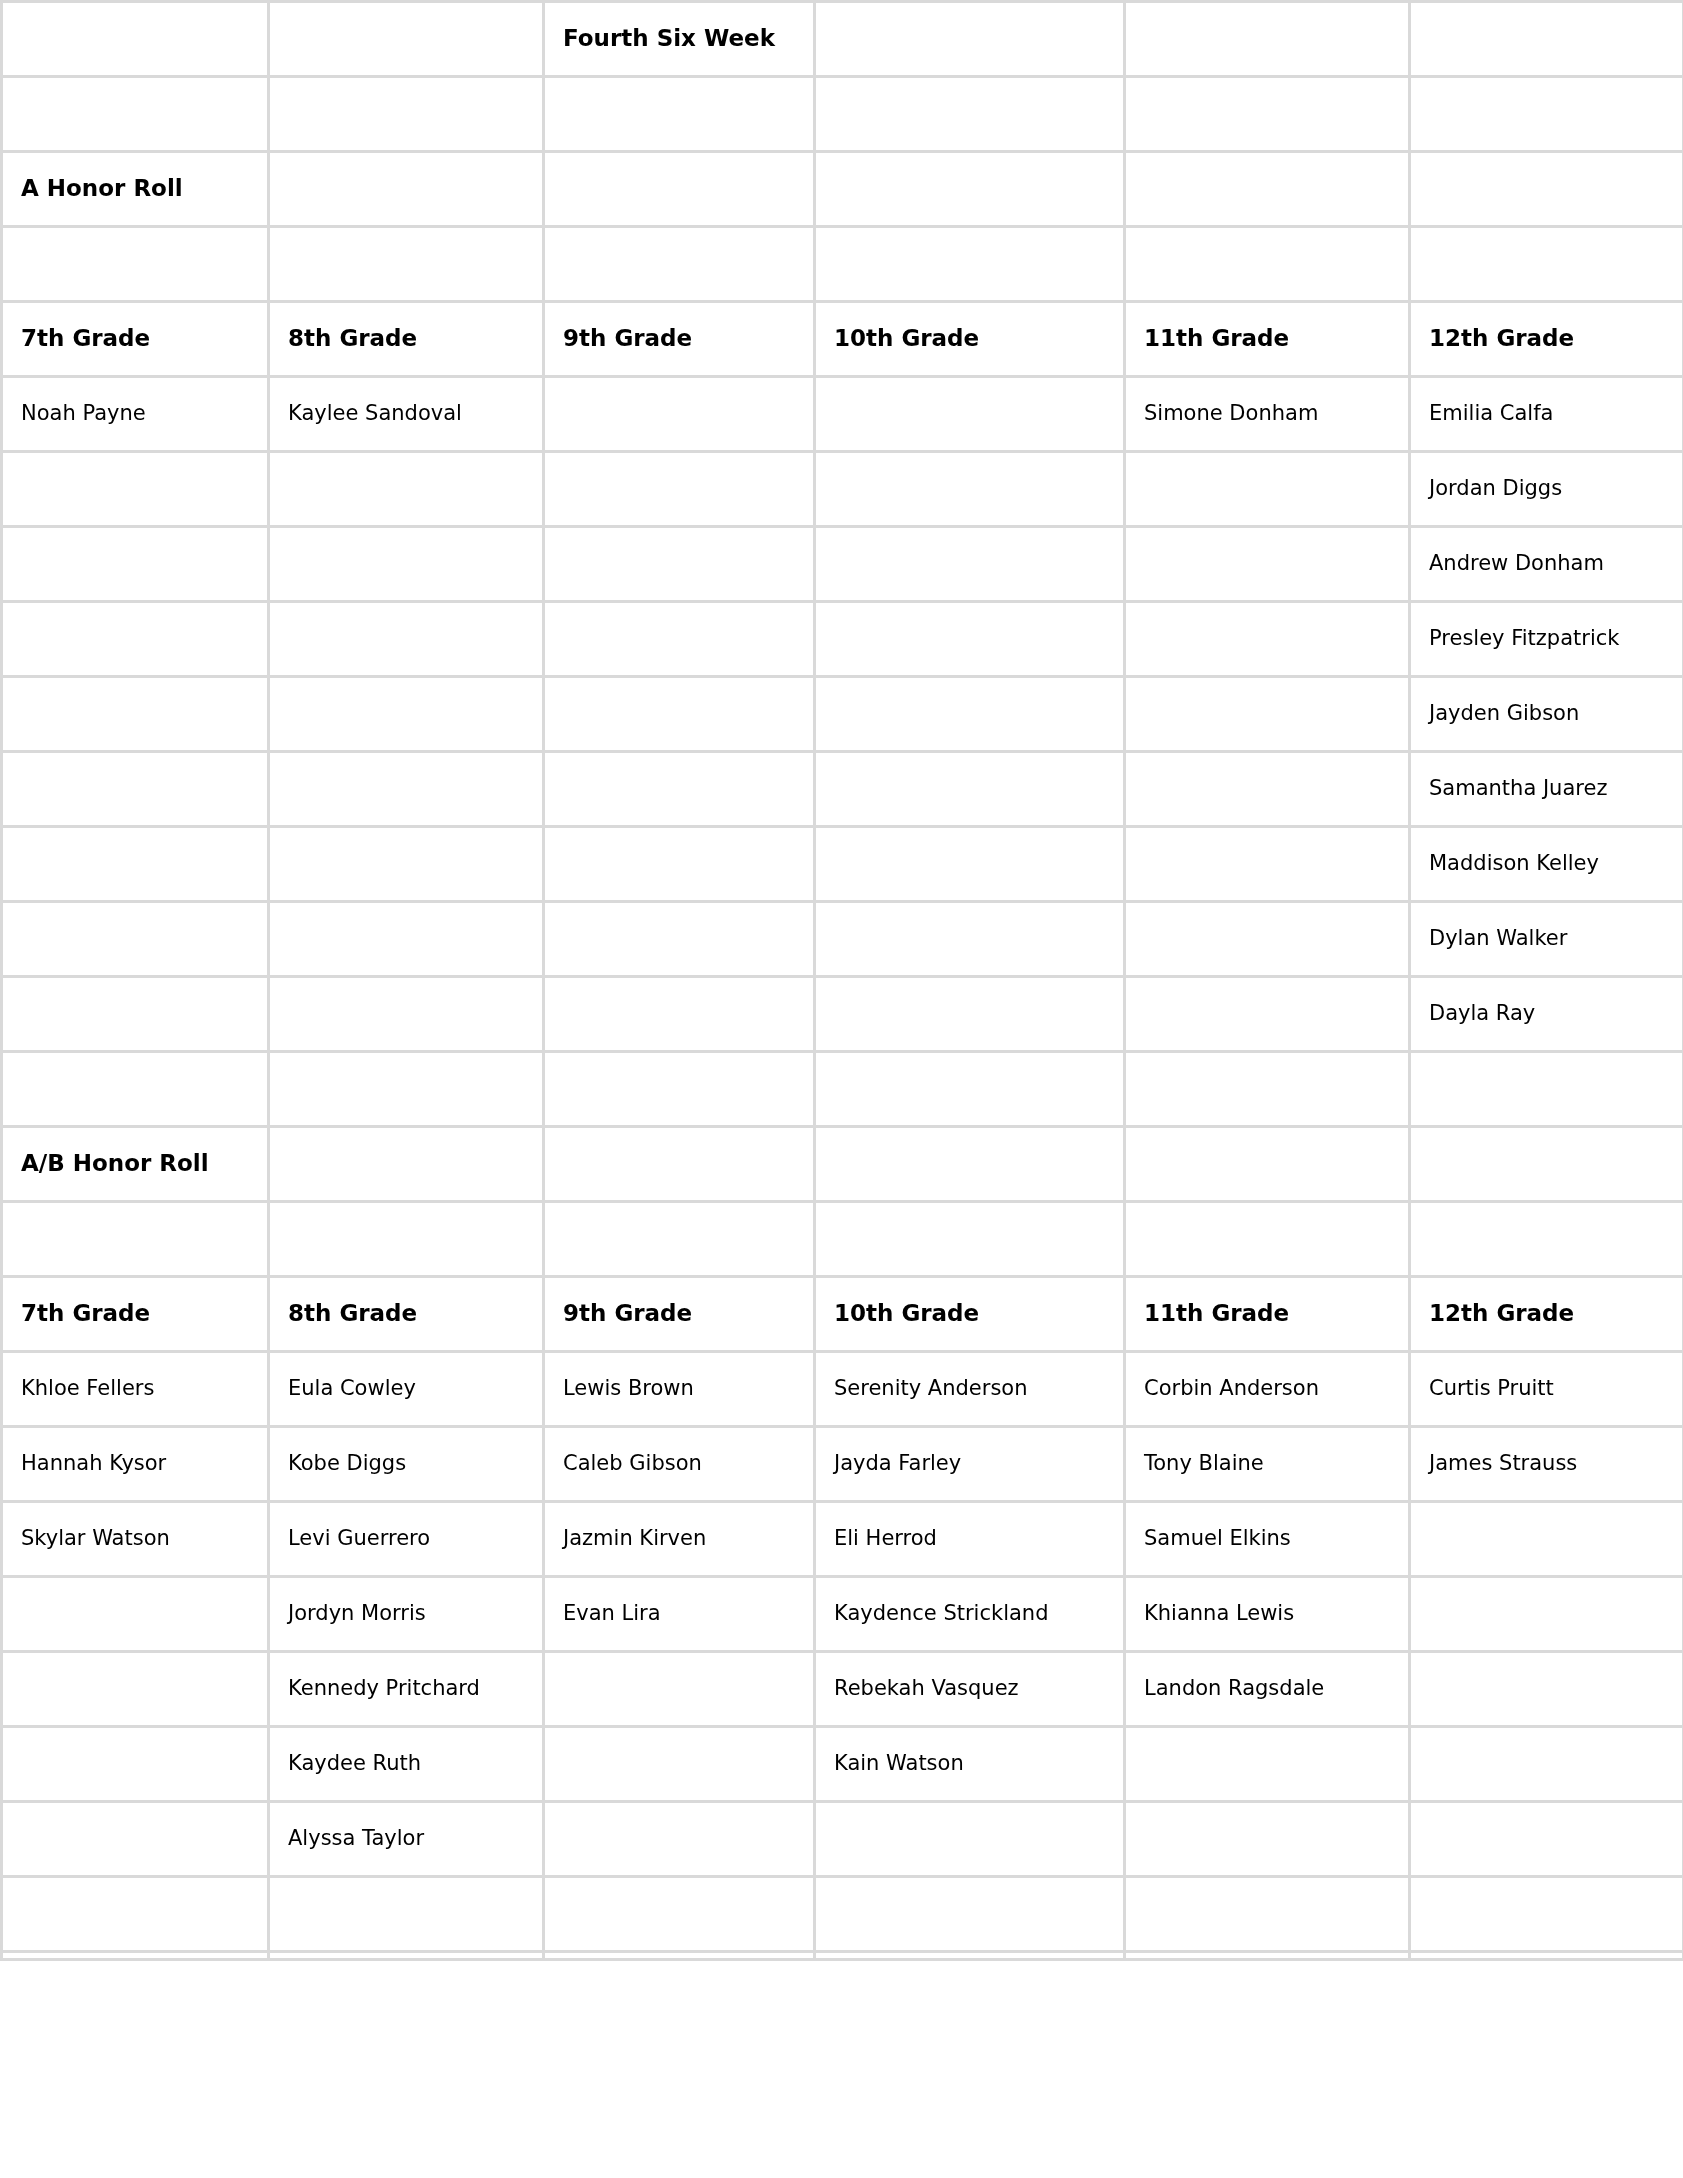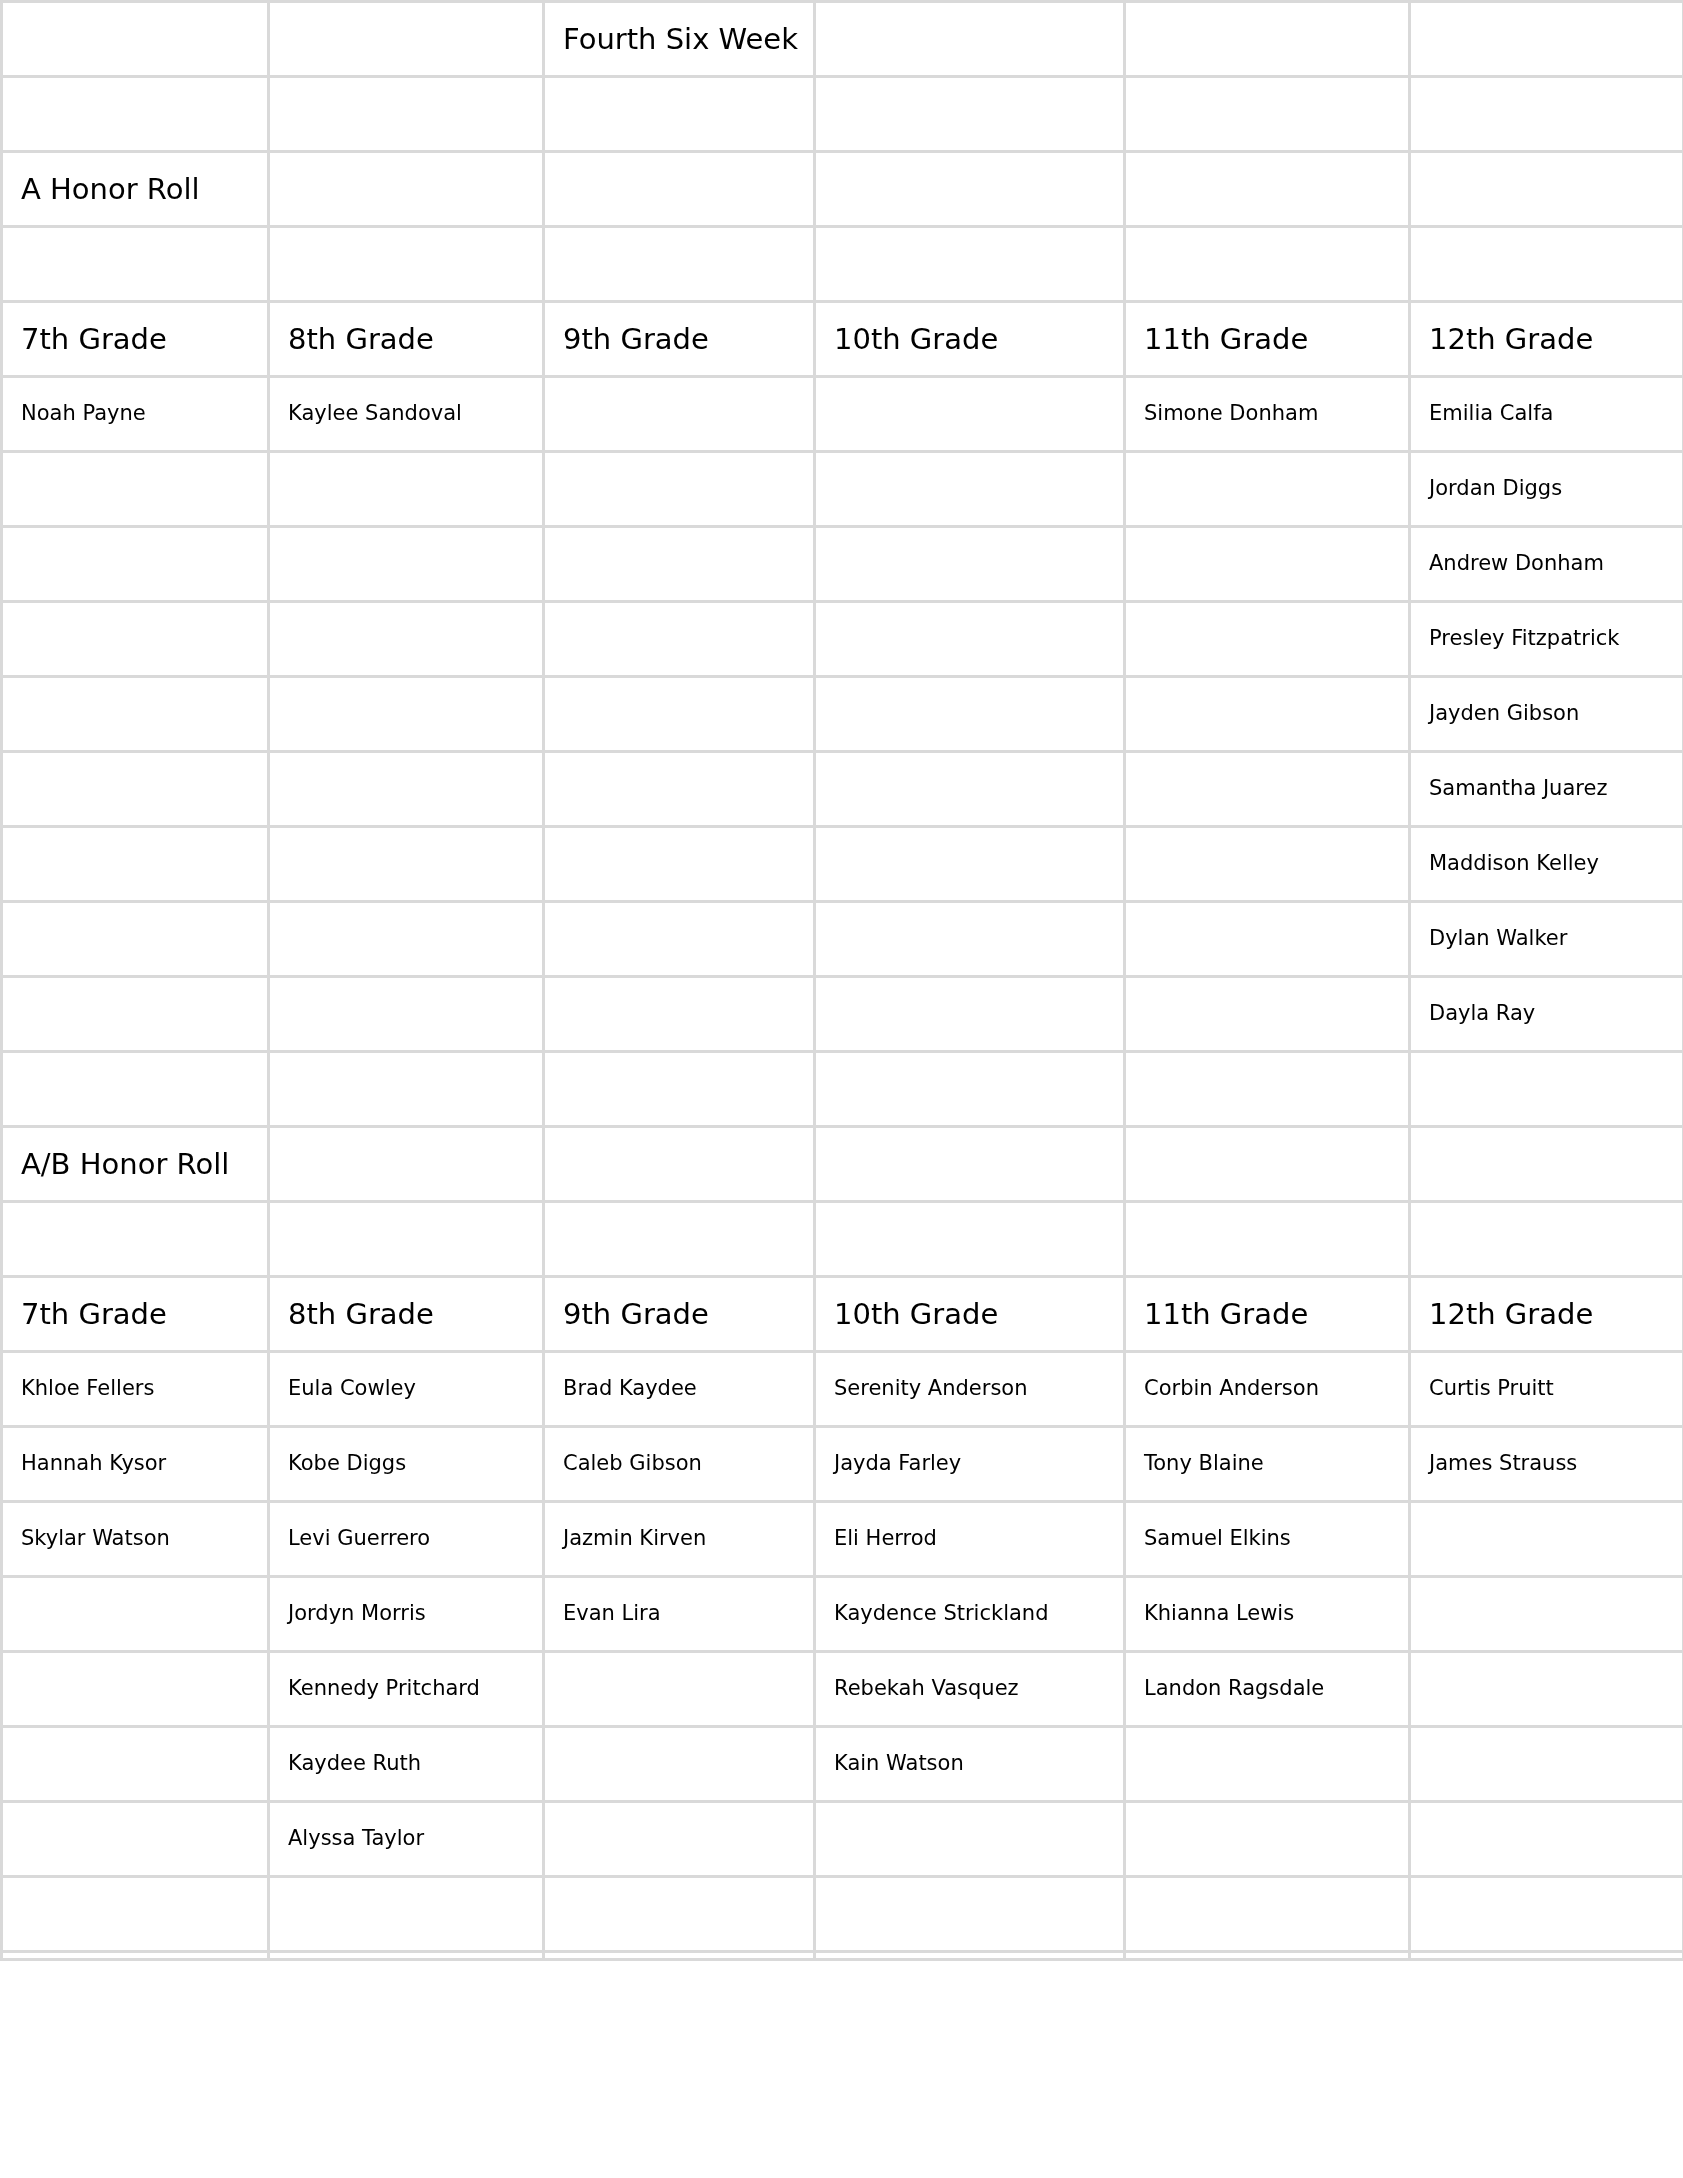--- a/index.html
+++ b/index.html
@@ -27,22 +27,22 @@
     border:3px solid var(--grid-line);
     padding:0 6px 0 18px;
     vertical-align:middle;
     font-size:21px;
     line-height:1.2;
     white-space:nowrap;
     overflow:hidden;
     background:var(--bg);
   }
   table.sheet td.bold-cell{
-    font-weight:normal;
-    font-size:29px;
+    font-weight:bold;
+    font-size:23px;
   }
 </style>
 </head>
 <body>
 
 <table class="sheet">
   <colgroup>
     <col style="width:267px">
     <col style="width:275px">
     <col style="width:271px">
@@ -191,21 +191,21 @@
         <td class="bold-cell">7th Grade</td>
         <td class="bold-cell">8th Grade</td>
         <td class="bold-cell">9th Grade</td>
         <td class="bold-cell">10th Grade</td>
         <td class="bold-cell">11th Grade</td>
         <td class="bold-cell">12th Grade</td>
       </tr>
       <tr>
         <td>Khloe Fellers</td>
         <td>Eula Cowley</td>
-        <td>Brad Kaydee</td>
+        <td>Lewis Brown</td>
         <td>Serenity Anderson</td>
         <td>Corbin Anderson</td>
         <td>Curtis Pruitt</td>
       </tr>
       <tr>
         <td>Hannah Kysor</td>
         <td>Kobe Diggs</td>
         <td>Caleb Gibson</td>
         <td>Jayda Farley</td>
         <td>Tony Blaine</td>

